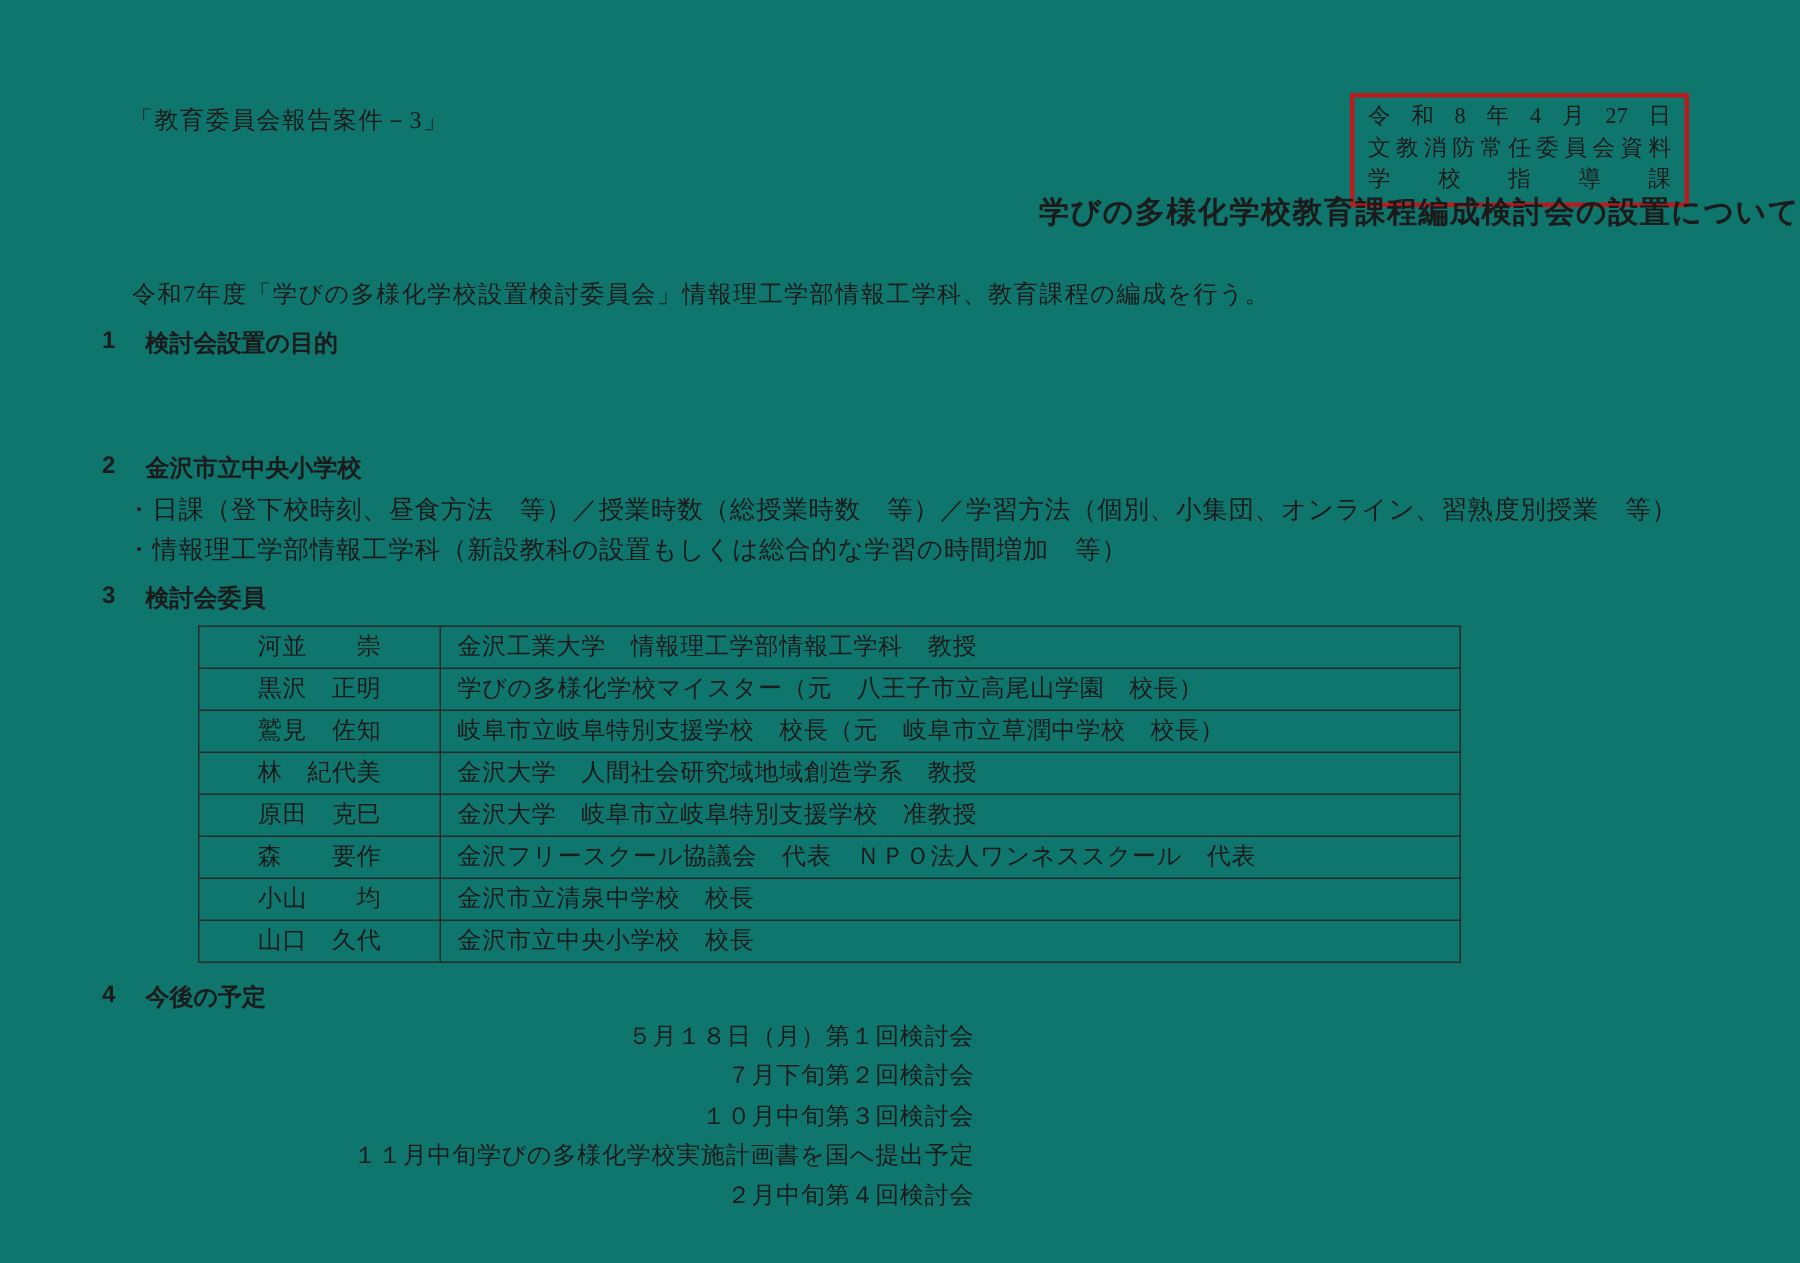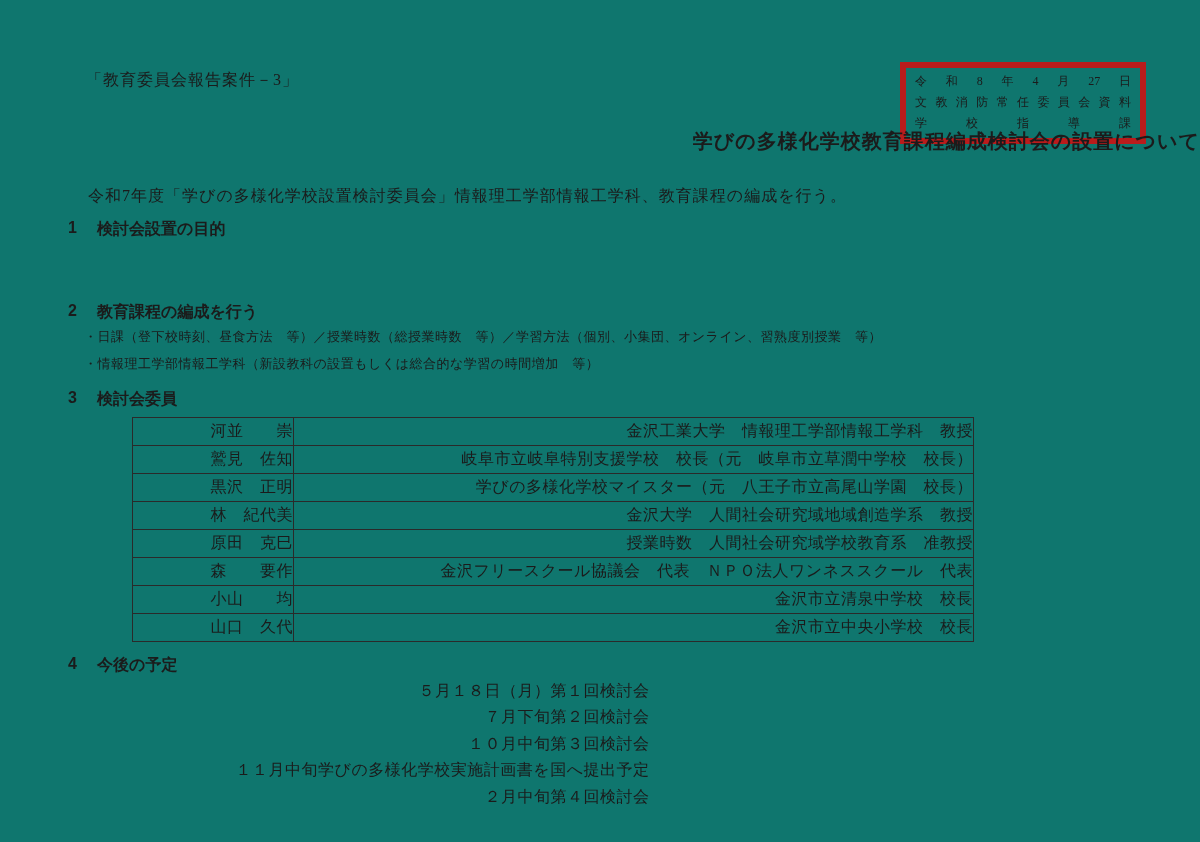--- a/index.html
+++ b/index.html
@@ -15,25 +15,25 @@
   .abs { position: absolute; }
 
   .doc-ref {
     left: 86px; top: 70px;
     font-size: 16px;
     letter-spacing: 1px;
   }
 
   .hbox {
     left: 900px; top: 62px;
-    width: 246px;
+    width: 226px;
     box-sizing: border-box;
-    border: 6px solid #b91c1c;
+    border: 3px solid #b91c1c;
     padding: 3px 9px 4px 9px;
-    font-size: 12px;
+    font-size: 15px;
     line-height: 21px;
   }
   .hbox .jline {
     text-align: justify;
     text-align-last: justify;
   }
 
   .title {
     left: 0; top: 128px;
     width: 1200px;
@@ -68,41 +68,41 @@
     margin: 0;
     font-size: 16px;
     line-height: 26.3px;
     text-indent: 16px;
     letter-spacing: 0.5px;
   }
 
   #sec2-h { left: 68px; top: 302px; }
   #sec2-bullets {
     left: 84px; top: 328px;
-    font-size: 13px;
+    font-size: 17px;
     letter-spacing: 0.5px;
   }
   #sec2-bullets .bullet-line { height: 26.5px; white-space: nowrap; }
 
   #sec3-h { left: 68px; top: 389px; }
 
   .member-table {
     position: absolute;
     left: 132px; top: 417px;
     border-collapse: collapse;
   }
   .member-table td {
     border: 1.5px solid #2a2a2a;
     font-size: 16px;
     height: 27px;
     padding: 0;
     letter-spacing: 0.5px;
   }
-  .member-table td.name { width: 160px; text-align: right; }
-  .member-table td.desc { width: 668px; padding-left: 11px; white-space: nowrap; text-align: right; }
+  .member-table td.name { width: 160px; text-align: center; }
+  .member-table td.desc { width: 668px; padding-left: 11px; white-space: nowrap; }
 
   #sec4-h { left: 68px; top: 655px; }
   #schedule {
     left: 142px; top: 681px;
     font-size: 16px;
     letter-spacing: 0.5px;
     text-align: right;
   }
   .sched-row { height: 26.4px; white-space: nowrap; }
   .sched-date { display: inline-block; width: 176px; }
@@ -124,52 +124,52 @@
 
   <p class="abs intro">令和7年度「学びの多様化学校設置検討委員会」情報理工学部情報工学科、教育課程の編成を行う。</p>
 
   <div class="abs sec-h" id="sec1-h">
     <span class="num">1</span>
     <span>検討会設置の目的</span>
   </div>
 
   <div class="abs sec-h" id="sec2-h">
     <span class="num">2</span>
-    <span>教育課程の編成を行う</span>
+    <span>金沢市立中央小学校</span>
   </div>
   <div class="abs" id="sec2-bullets">
     <div class="bullet-line">・日課（登下校時刻、昼食方法　等）／授業時数（総授業時数　等）／学習方法（個別、小集団、オンライン、習熟度別授業　等）</div>
     <div class="bullet-line">・情報理工学部情報工学科（新設教科の設置もしくは総合的な学習の時間増加　等）</div>
   </div>
 
   <div class="abs sec-h" id="sec3-h">
     <span class="num">3</span>
     <span>検討会委員</span>
   </div>
   <table class="member-table">
     <tbody>
       <tr>
         <td class="name">河並　　崇</td>
         <td class="desc">金沢工業大学　情報理工学部情報工学科　教授</td>
       </tr>
       <tr>
+        <td class="name">黒沢　正明</td>
+        <td class="desc">学びの多様化学校マイスター（元　八王子市立高尾山学園　校長）</td>
+      </tr>
+      <tr>
         <td class="name">鷲見　佐知</td>
         <td class="desc">岐阜市立岐阜特別支援学校　校長（元　岐阜市立草潤中学校　校長）</td>
       </tr>
       <tr>
-        <td class="name">黒沢　正明</td>
-        <td class="desc">学びの多様化学校マイスター（元　八王子市立高尾山学園　校長）</td>
-      </tr>
-      <tr>
         <td class="name">林　紀代美</td>
         <td class="desc">金沢大学　人間社会研究域地域創造学系　教授</td>
       </tr>
       <tr>
         <td class="name">原田　克巳</td>
-        <td class="desc">授業時数　人間社会研究域学校教育系　准教授</td>
+        <td class="desc">金沢大学　岐阜市立岐阜特別支援学校　准教授</td>
       </tr>
       <tr>
         <td class="name">森　　要作</td>
         <td class="desc">金沢フリースクール協議会　代表　ＮＰＯ法人ワンネススクール　代表</td>
       </tr>
       <tr>
         <td class="name">小山　　均</td>
         <td class="desc">金沢市立清泉中学校　校長</td>
       </tr>
       <tr>

